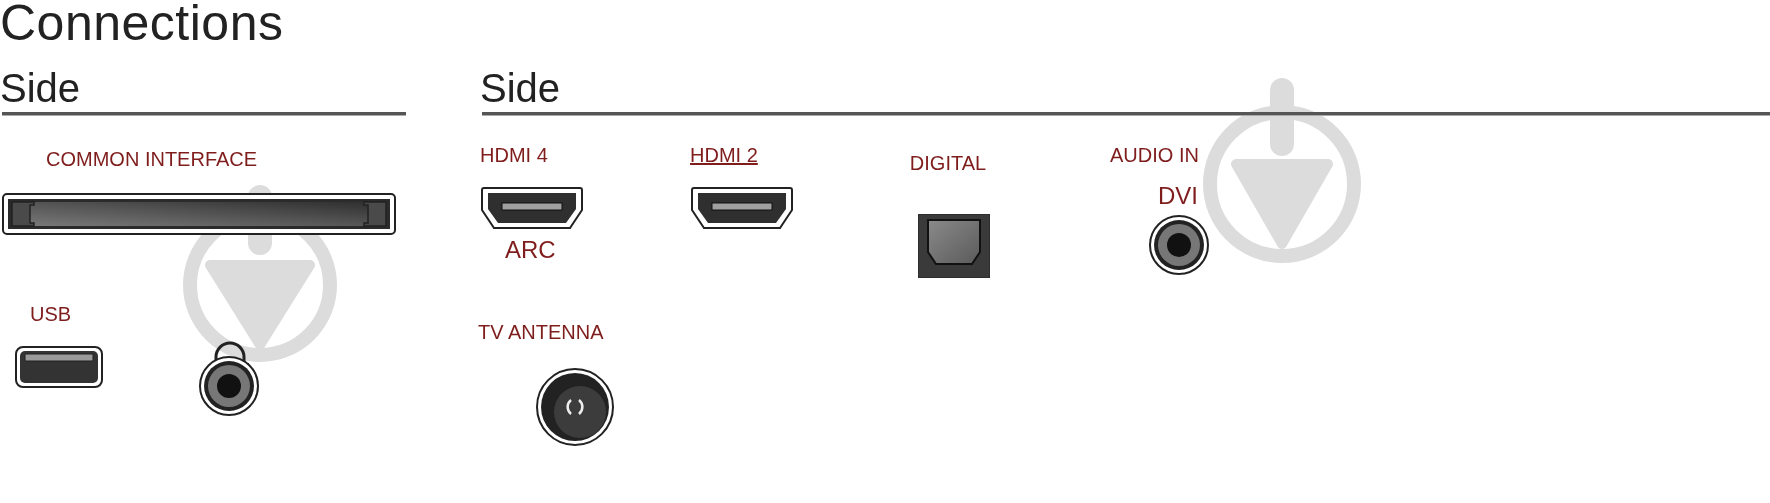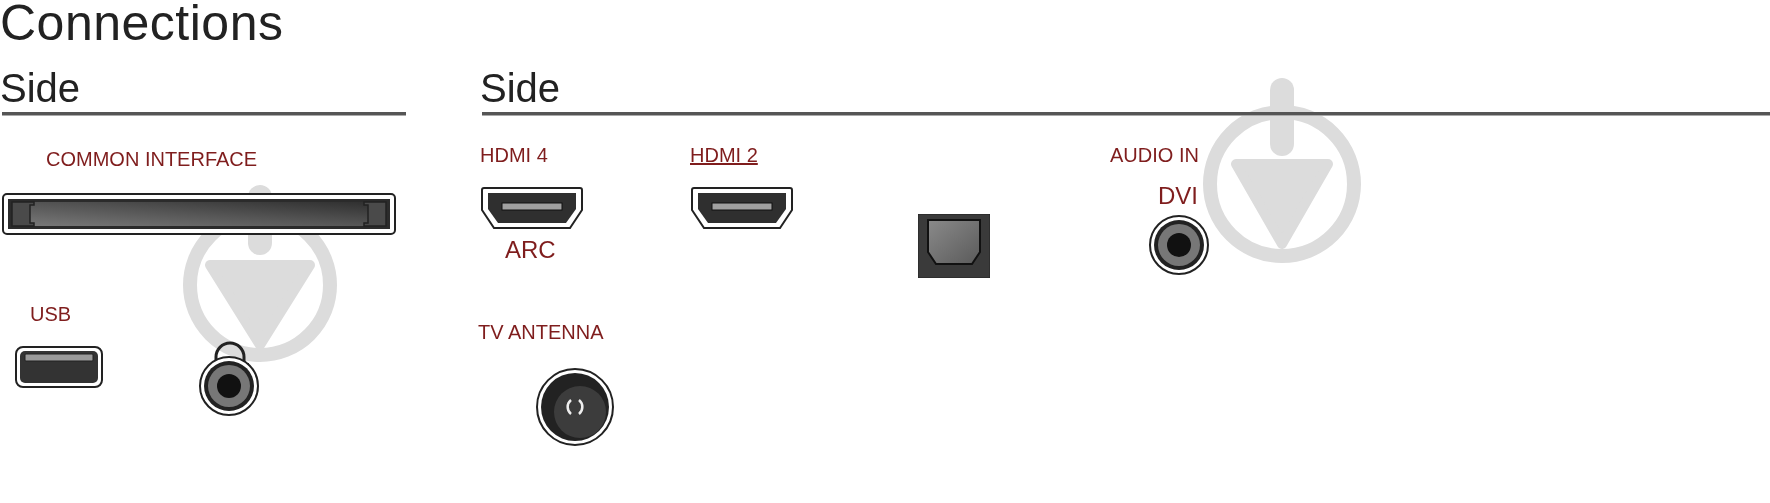--- a/index.html
+++ b/index.html
@@ -99,20 +99,21 @@
 <div class="abs lbl" style="left:690px; top:144px;text-decoration:underline;">HDMI 2</div>
 <div class="abs" style="left:690px; top:186px;">
   <svg width="104" height="46" viewBox="0 0 104 46">
     <path d="M4 2 L100 2 Q102 2 102 4 L102 24 L90 42 L14 42 L2 24 L2 4 Q2 2 4 2 Z" fill="#fff" stroke="#222" stroke-width="2"></path>
     <path d="M8 7 L96 7 L96 23 L86 37 L18 37 L8 23 Z" fill="#2f2f2f"></path>
     <rect x="22" y="17" width="60" height="7" fill="#a0a0a0" stroke="#111" stroke-width="1"></rect>
   </svg>
 </div>
 
 <div class="abs lbl ctr" style="left:860px; top:144px; width:176px; line-height:38px;">
+  <div>DIGITAL</div>
 </div>
 <div class="abs" style="left:918px; top:214px;">
   <svg width="72" height="64" viewBox="0 0 72 64">
     <defs>
       <linearGradient id="opG" x1="0" y1="0" x2="1" y2="1">
         <stop offset="0" stop-color="#8a8a8a"></stop>
           <stop offset="1" stop-color="#5a5a5a"></stop>
       </linearGradient>
     </defs>
     <rect x="0" y="0" width="72" height="64" fill="#3a3a3a" stroke="#222" stroke-width="1"></rect>

